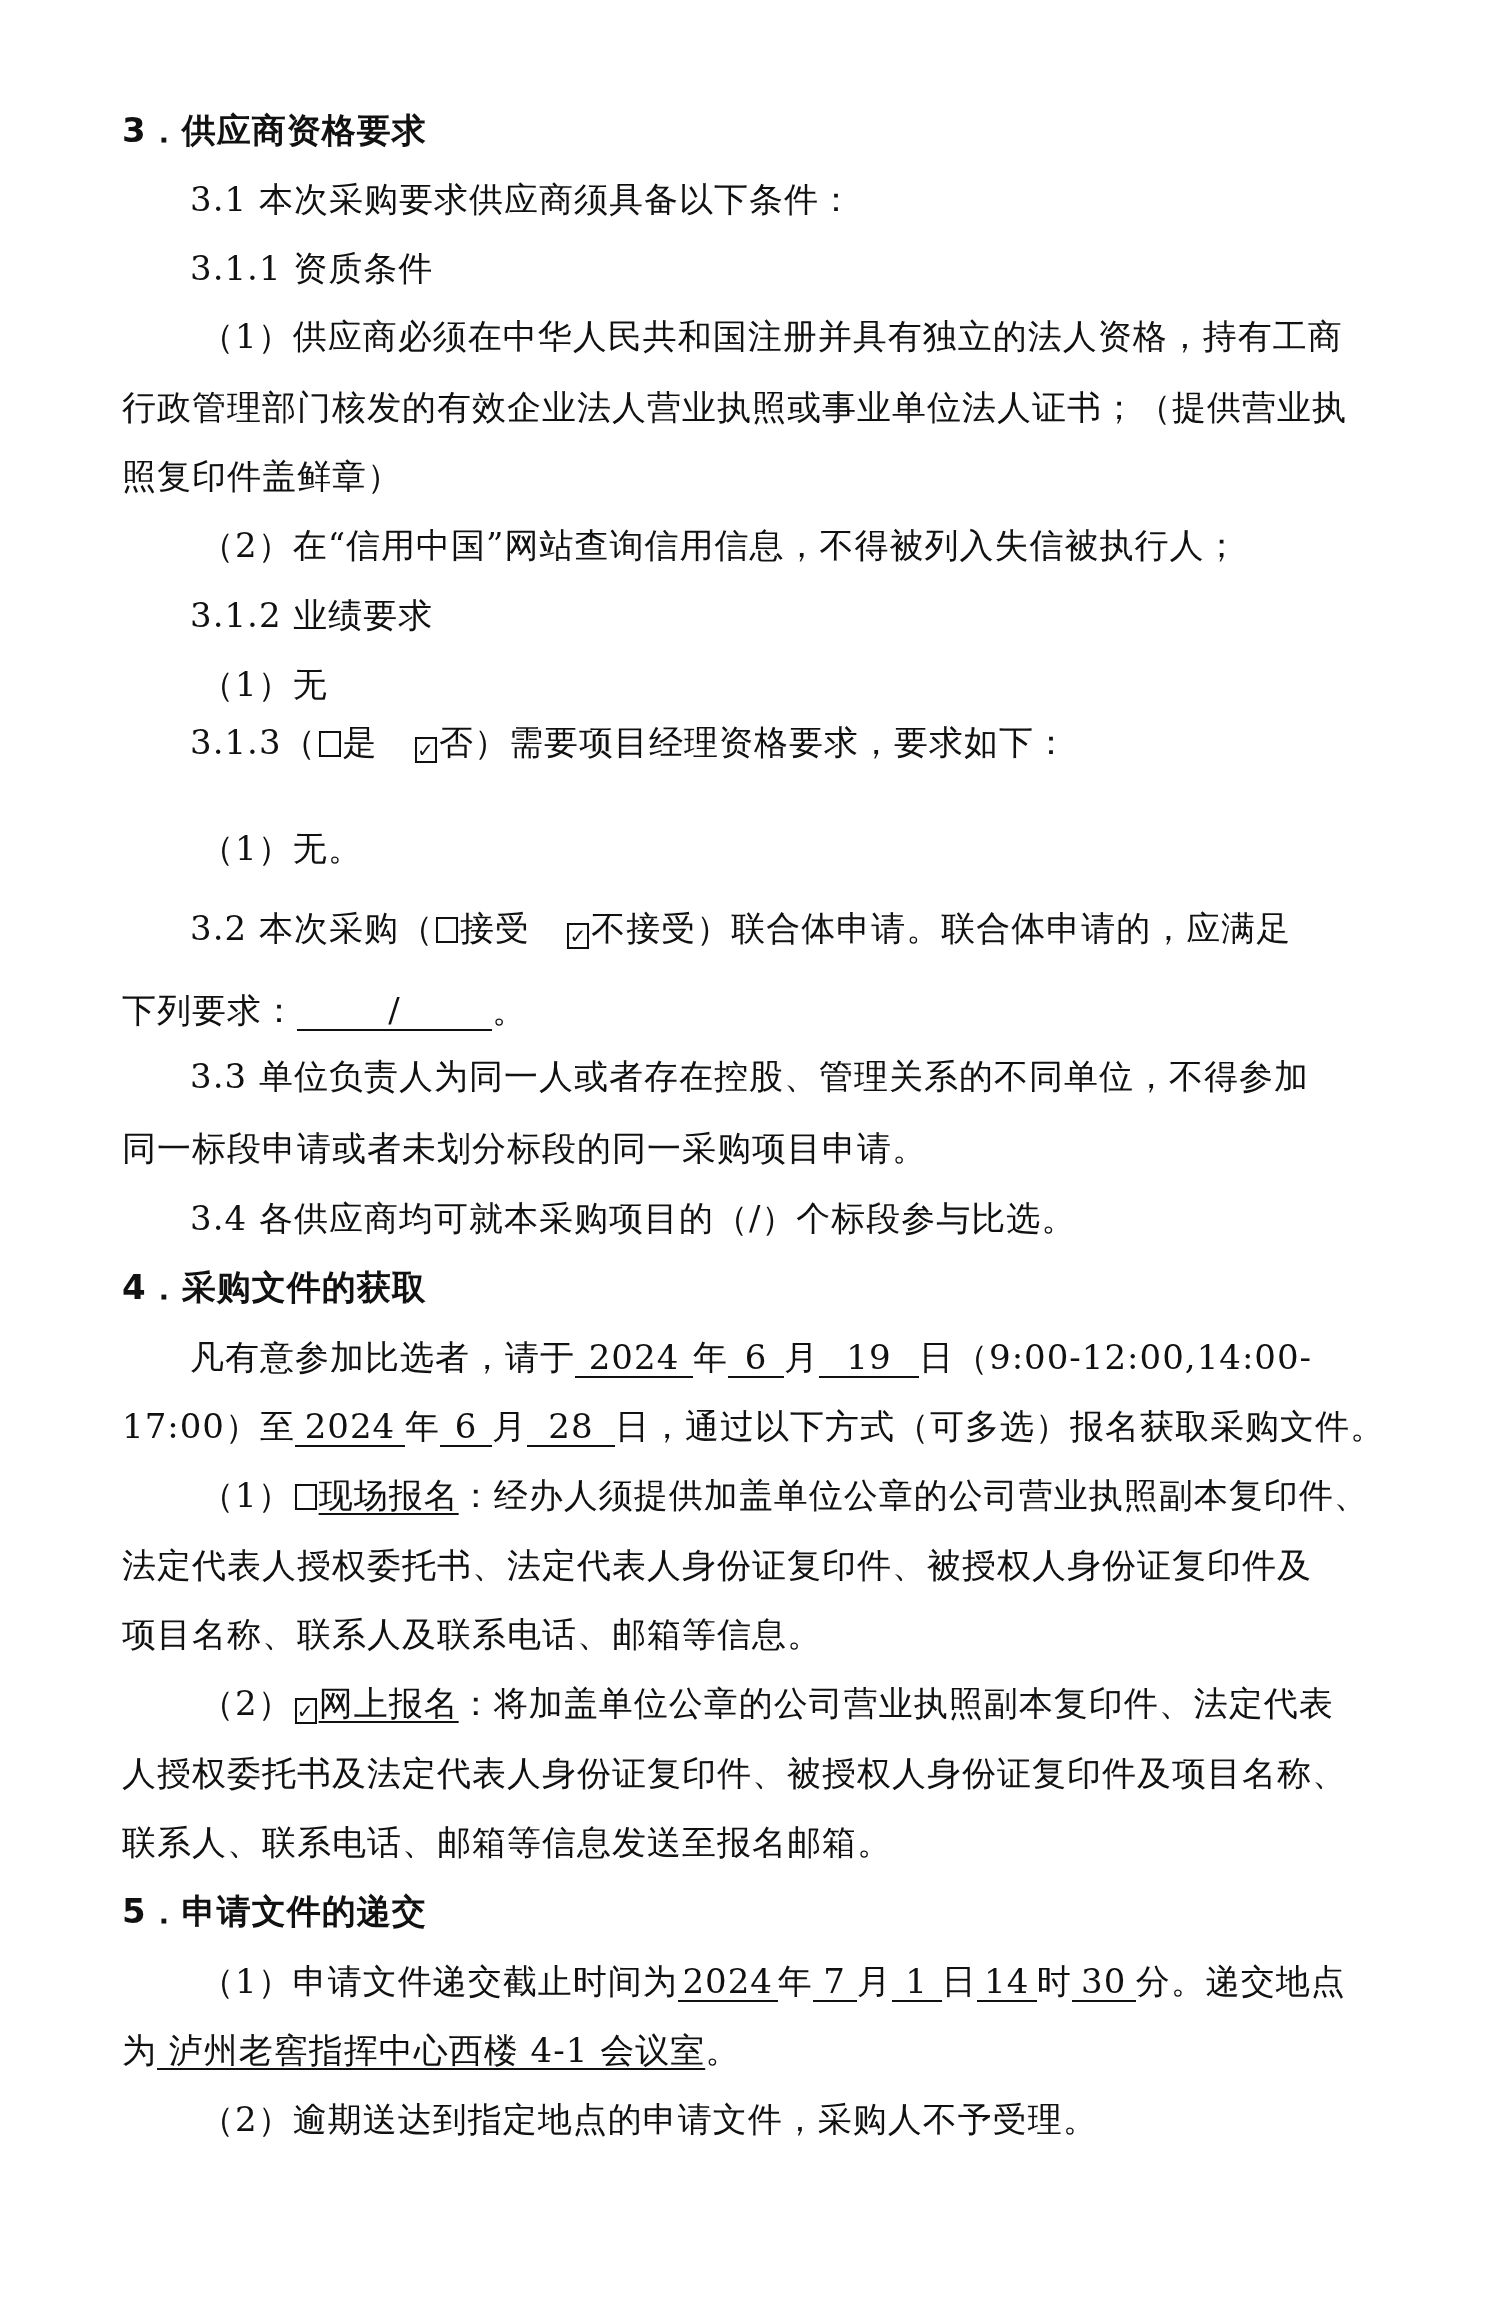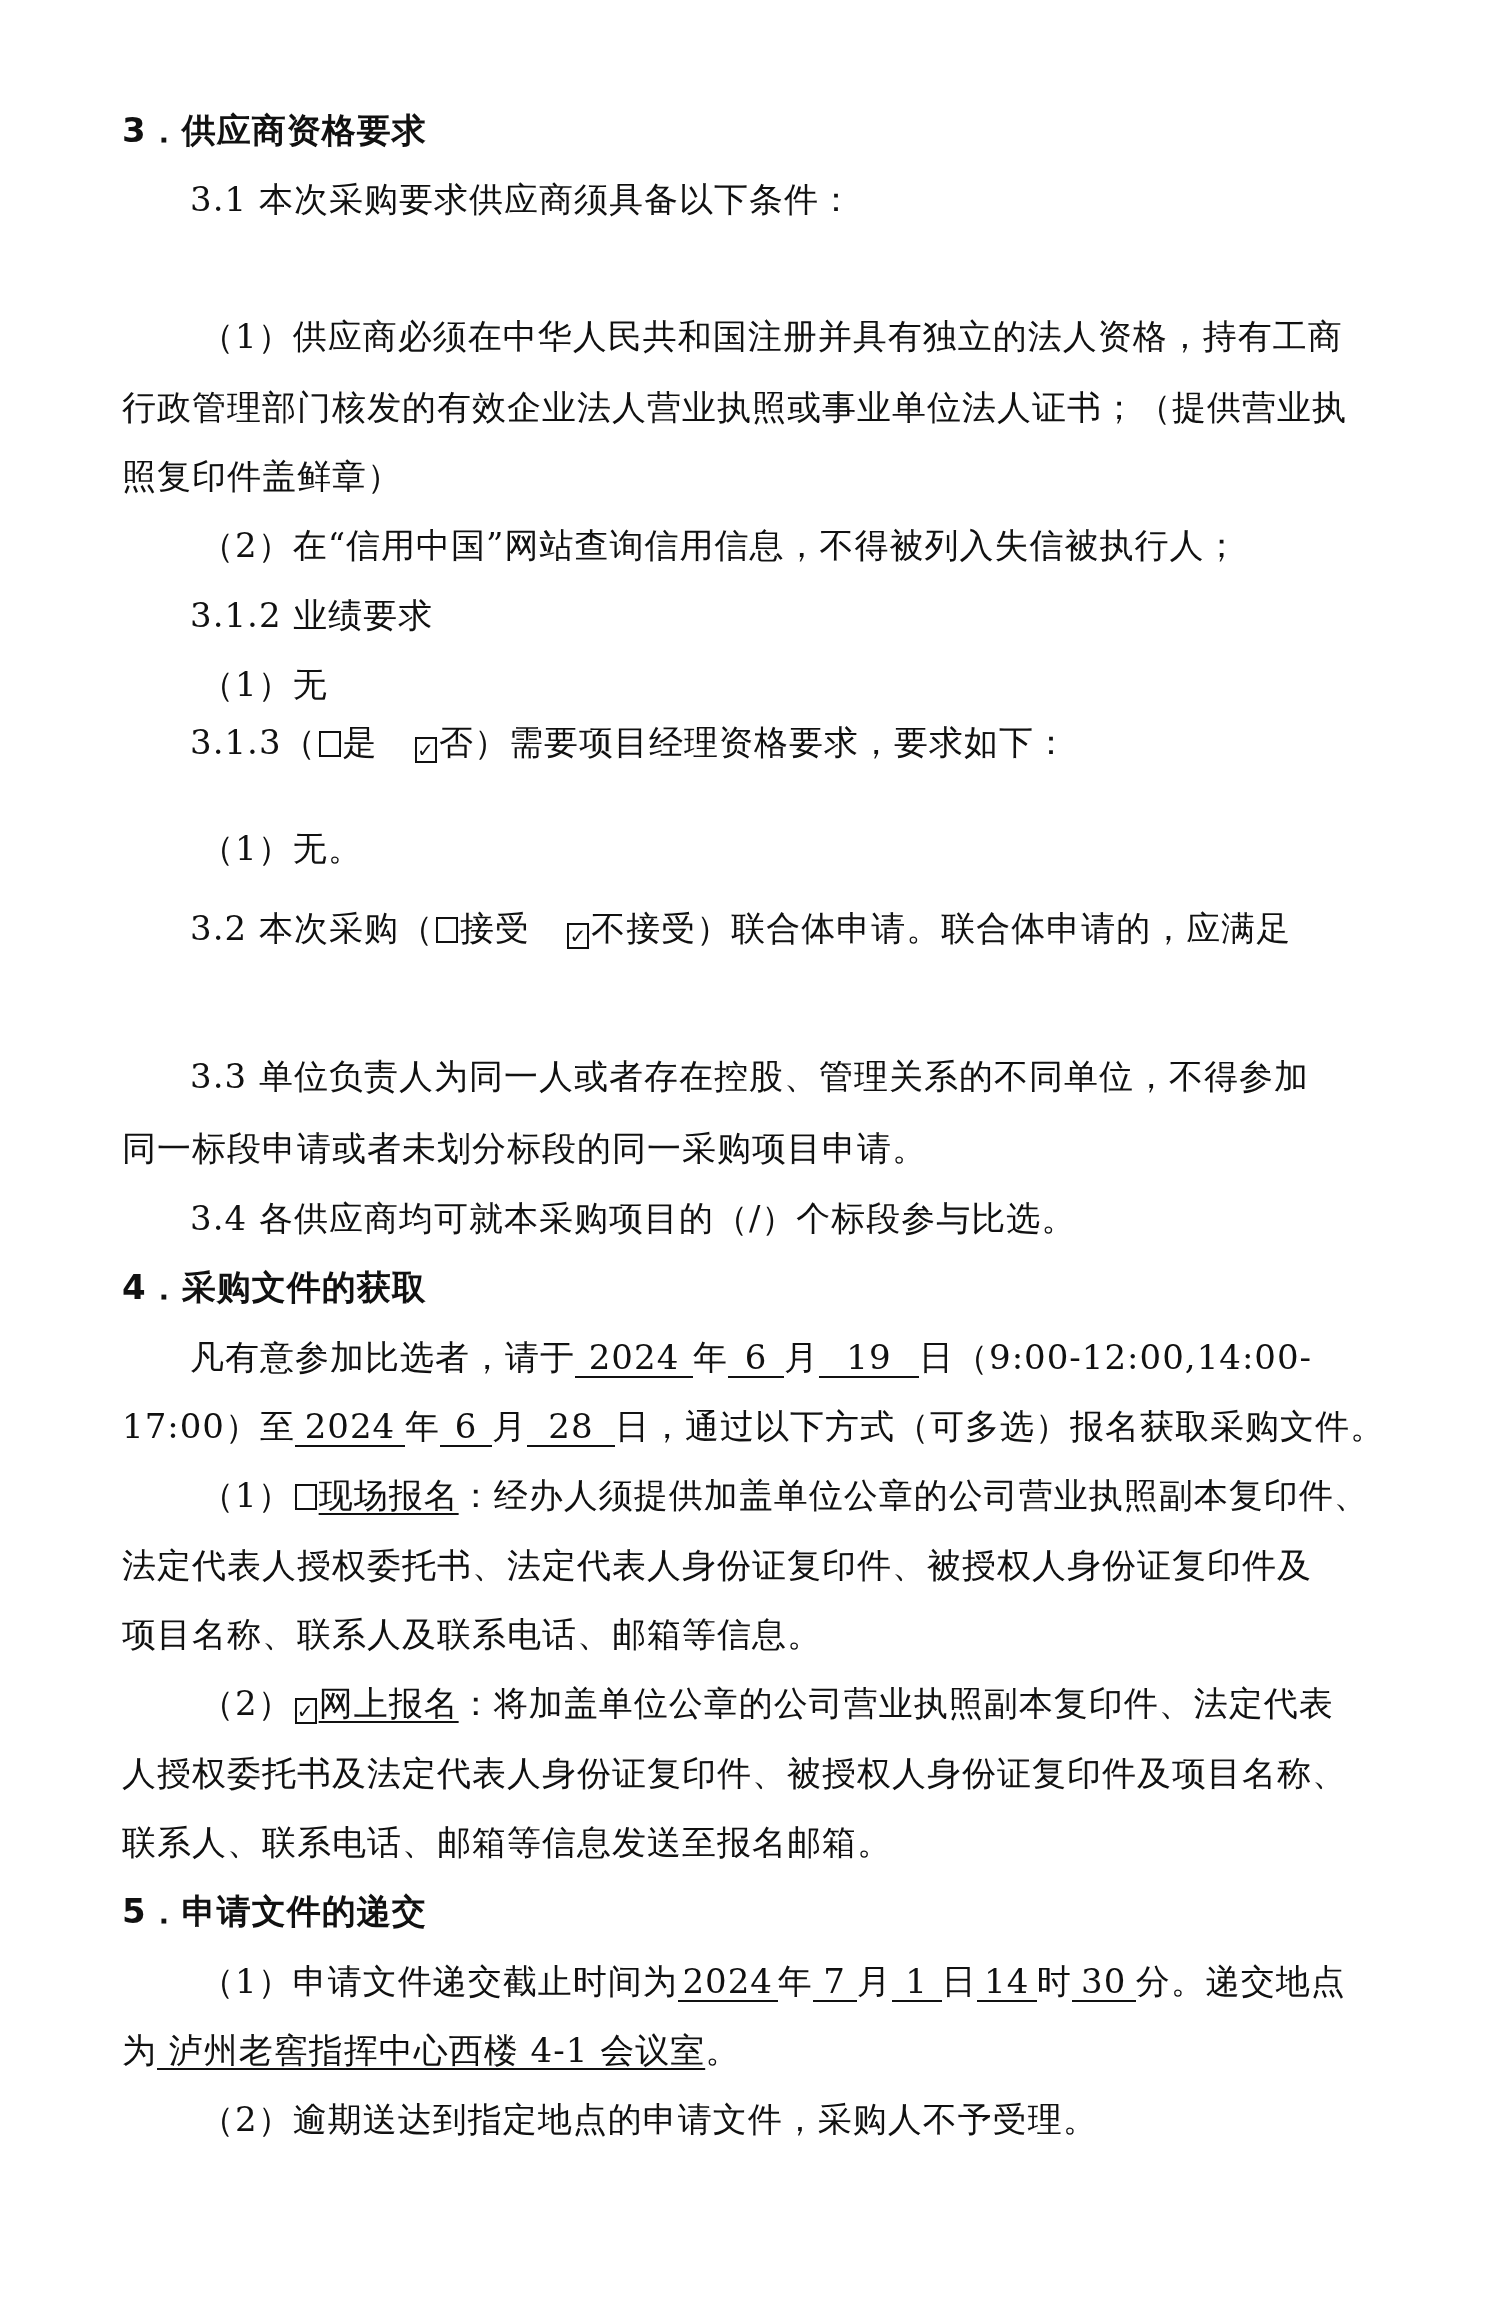--- a/index.html
+++ b/index.html
@@ -16,34 +16,38 @@
   .cb { display: inline-block; width: 22px; height: 26px; border: 2px solid #111; box-sizing: border-box;
         vertical-align: -3px; margin: 0 2px; position: relative; font-size: 20px; line-height: 22px; text-align: center; font-family: "DejaVu Sans", sans-serif; }
 </style>
 </head>
 <body>
 
 <div class="page">
 
   <div class="line h" style="top:88px;">3．供应商资格要求</div>
   <div class="line indent" style="top:157px;">3.1 本次采购要求供应商须具备以下条件：</div>
+  <div class="line indent" style="top:226px;">3.1.1 资质条件</div>
   <div class="line indent2" style="top:294px; width:1182px;">（1）供应商必须在中华人民共和国注册并具有独立的法人资格，持有工商</div>
   <div class="line" style="top:434px;">照复印件盖鲜章）</div>
   <div class="line" style="top:365px;">行政管理部门核发的有效企业法人营业执照或事业单位法人证书；（提供营业执</div>
   <div class="line indent2" style="top:503px;">（2）在“信用中国”网站查询信用信息，不得被列入失信被执行人；</div>
   <div class="line indent" style="top:573px;">3.1.2 业绩要求</div>
   <div class="line indent2" style="top:642px;">（1）无</div>
 
   <div class="line indent" style="top:700px;">
     <span>3.1.3（</span><span class="cb"></span><span>是</span>&nbsp;&nbsp;&nbsp;<span class="cb">✓</span><span>否</span><span>）需要项目经理资格要求，要求如下：</span>
   </div>
   <div class="line indent2" style="top:806px;">（1）无。</div>
 
   <div class="line indent" style="top:886px;">
     <span>3.2 本次采购（</span><span class="cb"></span><span>接受</span>&nbsp;&nbsp;&nbsp;<span class="cb">✓</span><span>不接受</span><span>）联合体申请。联合体申请的，应满足</span>
+  </div>
+  <div class="line" style="top:968px;">
+    <span>下列要求：</span><span class="blank" style="width:195px;">/</span><span>。</span>
   </div>
 
   <div class="line indent" style="top:1034px; width:1190px;">3.3 单位负责人为同一人或者存在控股、管理关系的不同单位，不得参加</div>
   <div class="line" style="top:1106px;">同一标段申请或者未划分标段的同一采购项目申请。</div>
   <div class="line indent" style="top:1176px;">3.4 各供应商均可就本采购项目的（/）个标段参与比选。</div>
 
   <div class="line h" style="top:1245px;">4．采购文件的获取</div>
   <div class="line indent" style="top:1315px;">
     <span>凡有意参加比选者，请于</span><span class="blank" style="width:118px;">2024</span><span>年</span><span class="blank" style="width:56px;">6</span><span>月</span><span class="blank" style="width:100px;">19</span><span>日（9:00-12:00,14:00-</span>
   </div>

